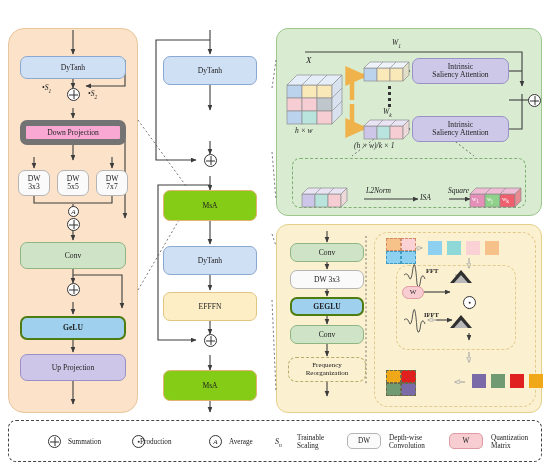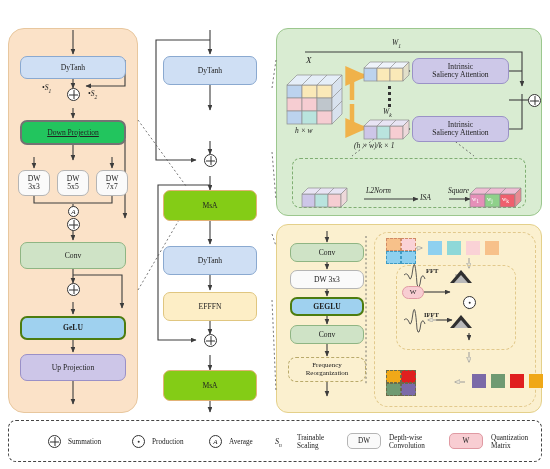--- a/index.html
+++ b/index.html
@@ -19,21 +19,21 @@
       border:1px dashed #444;border-radius:8px;background:#fff;}
 
   
   .blk{position:absolute;box-sizing:border-box;border-radius:7px;
        display:flex;align-items:center;justify-content:center;
        text-align:center;line-height:1.05;font-size:7.6px;}
   .blk.b2{flex-direction:column;}
   .c-blue{background:#cfdff4;border:1px solid #8aa9d0;}
   .c-blue2{background:#9fd1ef;border:2px solid #4d7c0f;font-weight:bold;}
   .c-green{background:#cfe3c6;border:1px solid #8fb583;}
-  .c-orange{background:#22c55e;border:2px solid #737373;text-decoration:underline;}
+  .c-orange{background:#f9a8d4;border:6px solid #737373;}
   .c-peach{background:#84cc16;border:1px solid #e2b277;}
   .c-cream{background:#fdeec6;border:1px solid #e0c680;}
   .c-white{background:#fafafa;border:1px solid #b5b5b5;}
   .c-purple{background:#cdc6e8;border:1px solid #9a90c7;}
   .c-lav{background:#cdc8e8;border:1px solid #9a92c6;}
   .c-pink{background:#f8cdd2;border:1px solid #e09aa3;}
 
   
   svg.ov{position:absolute;left:0;top:0;width:550px;height:469px;
          pointer-events:none;overflow:visible;}
@@ -434,21 +434,21 @@
 
   <div class="node" style="left:48px;top:435px;">
     <i class="h"></i>
       <i class="v"></i>
     </div>
   <div class="lg" style="left:68px;top:438px;">Summation</div>
 
   <div class="node" style="left:132px;top:435px;">
     <i class="dot"></i>
     </div>
-  <div class="lg" style="left:152px;top:438px;">Production</div>
+  <div class="lg" style="left:140px;top:438px;">Production</div>
 
   <div class="node" style="left:209px;top:435px;">
     <span style="font-size:0;">Average</span>
     <span style="font-size:7px;font-style:italic;">A</span>
     </div>
   <div class="lg" style="left:229px;top:438px;">Average</div>
 
   <div class="lbl" style="left:275px;top:437px;font-size:8px;">
     <span>S</span><span class="sub">n</span>
   </div>

